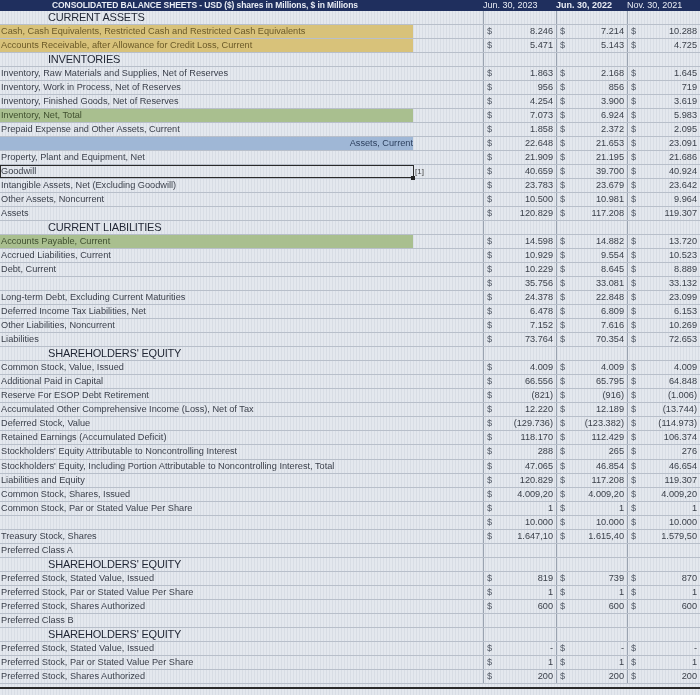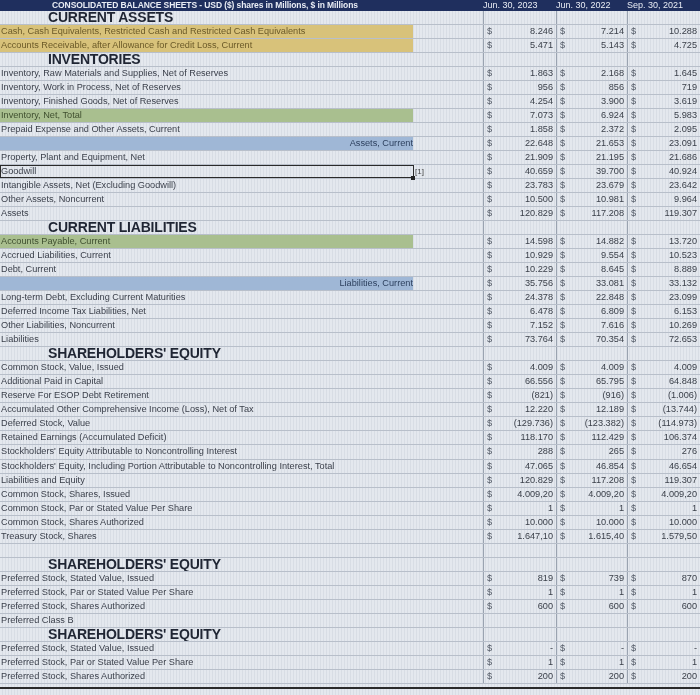--- a/index.html
+++ b/index.html
@@ -36,21 +36,21 @@
     position: relative; height: 14.02px; width: 700px;
     border-bottom: 1px solid #b8bfca;
     box-sizing: border-box;
     font-size: 9.2px; line-height: 13px;
   }
   .label {
     position: absolute; left: 0; top: 0; width: 413px; height: 100%;
     padding-left: 1px; white-space: nowrap; overflow: hidden;
     box-sizing: border-box;
   }
-  .row.section .label { font-weight: bold; color: #1f2533; font-size: 14px; letter-spacing: -0.2px; padding-left: 48px; }
+  .row.section .label { font-weight: normal; color: #1f2533; font-size: 11px; letter-spacing: -0.2px; padding-left: 48px; }
   .row.hl-yellow .label { background: #d8c27a; color: #6b5a28; }
   .row.hl-green .label { background: #a9bf8f; color: #3f4f2f; }
   .row.hl-blue .label { background: #9fb7d6; color: #2f4260; text-align: right; }
   .note {
     position: absolute; left: 415px; top: 0; width: 68px; height: 100%;
     font-size: 8px; color: #444;
   }
   .vcell {
     position: absolute; top: 0; height: 100%; box-sizing: border-box;
     border-left: 1px solid #9aa3b0;
@@ -71,22 +71,22 @@
     position: absolute; left: 0; top: 687px; width: 700px; height: 2px; background: #2a2a2a;
   }
 </style>
 </head>
 <body>
 
 <div class="sheet">
   <div class="header-row">
     <div class="header-title">CONSOLIDATED BALANCE SHEETS - USD ($) shares in Millions, $ in Millions</div>
     <div class="header-date" style="left:483px;width:73px;">Jun. 30, 2023</div>
-    <div class="header-date" style="left:556px;width:71px;">Jun. 30, 2022</div>
-    <div class="header-date" style="left:627px;width:73px;">Sep. 30, 2021</div>
+    <div class="header-date" style="left:556px;width:71px;font-weight:bold;">Jun. 30, 2022</div>
+    <div class="header-date" style="left:627px;width:73px;">Nov. 30, 2021</div>
   </div>
   <div class="rows" id="rows">
       <div class="row section">
         <div class="label">CURRENT ASSETS</div>
         <div class="note"></div>
         <div class="vcell c1"></div>
         <div class="vcell c2"></div>
         <div class="vcell c3"></div>
       </div>
       <div class="row hl-yellow">
@@ -355,21 +355,20 @@
         <div class="vcell c2">
           <span class="cur">$</span>
           <span class="num">8.645</span>
         </div>
         <div class="vcell c3">
           <span class="cur">$</span>
           <span class="num">8.889</span>
         </div>
       </div>
       <div class="row hl-blue">
-        <div class="label">Liabilities, Current</div>
         <div class="note"></div>
         <div class="vcell c1">
           <span class="cur">$</span>
           <span class="num">35.756</span>
         </div>
         <div class="vcell c2">
           <span class="cur">$</span>
           <span class="num">33.081</span>
         </div>
         <div class="vcell c3">
@@ -618,21 +617,20 @@
         <div class="vcell c2">
           <span class="cur">$</span>
           <span class="num">1</span>
         </div>
         <div class="vcell c3">
           <span class="cur">$</span>
           <span class="num">1</span>
         </div>
       </div>
       <div class="row">
-        <div class="label">Common Stock, Shares Authorized</div>
         <div class="note"></div>
         <div class="vcell c1">
           <span class="cur">$</span>
           <span class="num">10.000</span>
         </div>
         <div class="vcell c2">
           <span class="cur">$</span>
           <span class="num">10.000</span>
         </div>
         <div class="vcell c3">
@@ -650,20 +648,21 @@
         <div class="vcell c2">
           <span class="cur">$</span>
           <span class="num">1.615,40</span>
         </div>
         <div class="vcell c3">
           <span class="cur">$</span>
           <span class="num">1.579,50</span>
         </div>
       </div>
       <div class="row">
+        <div class="label">Preferred Class A</div>
         <div class="note"></div>
         <div class="vcell c1"></div>
         <div class="vcell c2"></div>
         <div class="vcell c3"></div>
       </div>
       <div class="row section">
         <div class="label">SHAREHOLDERS' EQUITY</div>
         <div class="note"></div>
         <div class="vcell c1"></div>
         <div class="vcell c2"></div>

